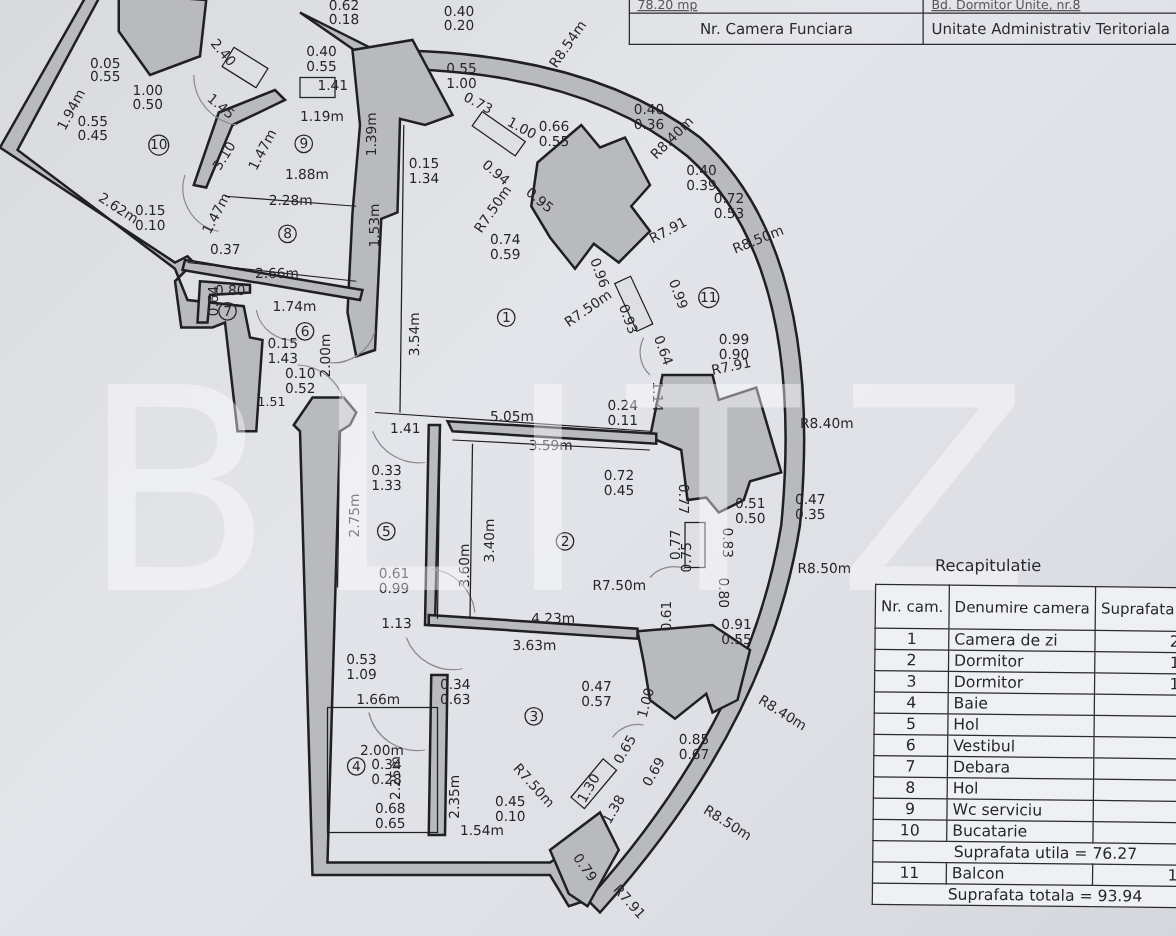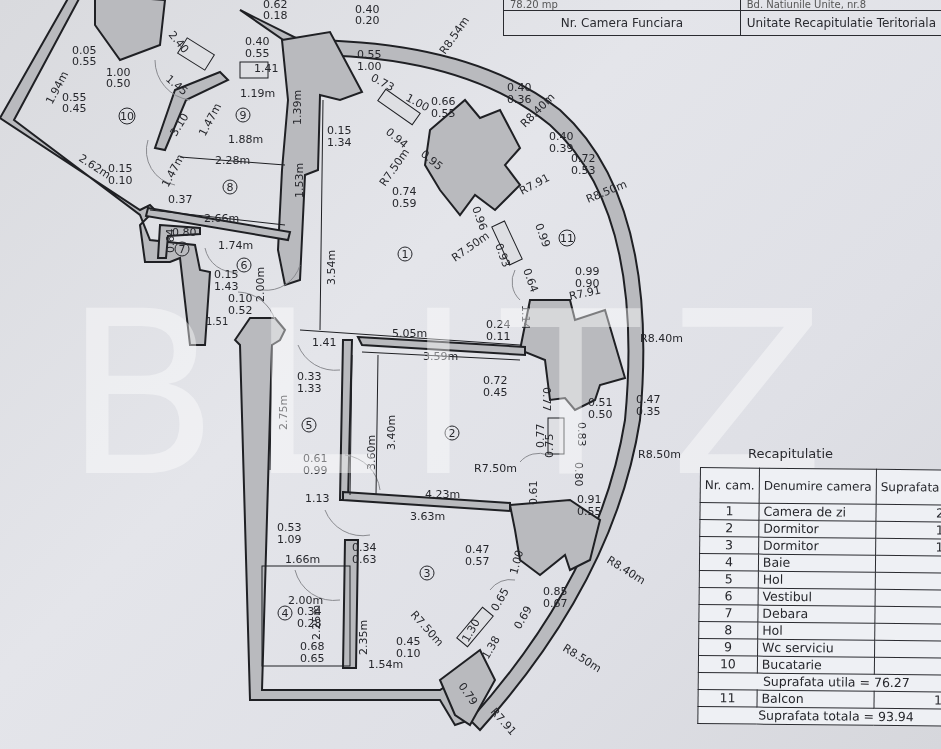--- a/index.html
+++ b/index.html
@@ -14,21 +14,21 @@
   .rnum { font-size:11px; fill:#26272c; text-anchor:middle; dominant-baseline:central; }
   .wall { fill:#b9babe; stroke:#1f2024; stroke-width:2; stroke-linejoin:miter; }
   .thin { fill:none; stroke:#1f2024; stroke-width:1; }
   .door { fill:none; stroke:#8a8b90; stroke-width:1; }
   .win { fill:#dedfe3; stroke:#1f2024; stroke-width:1; }
   .circ { fill:none; stroke:#26272c; stroke-width:1; }
 
   
   .hdr-tbl { position:absolute; left:503px; top:-2px; width:440px; border-collapse:collapse; font-size:12px; }
   .hdr-tbl td { border:1.5px solid #2a2b30; padding:0 6px; height:24px; color:#2a2b30; white-space:nowrap; overflow:hidden; }
-  .hdr-row0 td { height:10px; font-size:10px; color:#555; }
+  .hdr-row0 td { height:10px; font-size:10px; color:#555;text-decoration:underline; }
 
   
   .recap-title { position:absolute; left:748px; top:446px; font-size:13px; color:#2a2b30; }
   .recap { position:absolute; left:700px; top:467px; border-collapse:collapse; font-size:12.5px; background:#eef0f4; transform:rotate(0.6deg); transform-origin:left top; }
   .recap td { border:1.2px solid #2a2b30; padding:0 4px; height:16px; line-height:16px; color:#26272c; white-space:nowrap; }
   .recap .hd td { height:34px; line-height:14px; text-align:center; font-size:12px; }
   .recap .c-nr { width:28px; text-align:center;margin-left:36px; }
   .recap .c-name { width:150px; }
   .recap .c-area { width:60px; text-align:right; }
   .recap .sum td { text-align:center; }
@@ -253,25 +253,25 @@
     <text class="dim" transform="translate(468 643) rotate(-60)">1.30</text>
     <text class="dim" transform="translate(488 660) rotate(-60)">1.38</text>
     <text class="dim" transform="translate(458 686) rotate(55)">0.79</text>
   </g>
 </svg>
 
 <table class="hdr-tbl">
   <tbody>
       <tr class="hdr-row0">
     <td style="width:300px">78.20 mp</td>
-    <td>Bd. Natiunile Unite, nr.8</td>
+    <td>Bd. Dormitor Unite, nr.8</td>
   </tr>
   <tr>
     <td style="text-align:center">Nr. Camera Funciara</td>
-    <td>Unitate Recapitulatie Teritoriala</td>
+    <td>Unitate Administrativ Teritoriala</td>
   </tr>
 </tbody>
   </table>
 
 <div class="watermark">BLITZ</div>
 
 <div class="recap-title">Recapitulatie</div>
 <table class="recap">
   <tbody>
       <tr class="hd">

